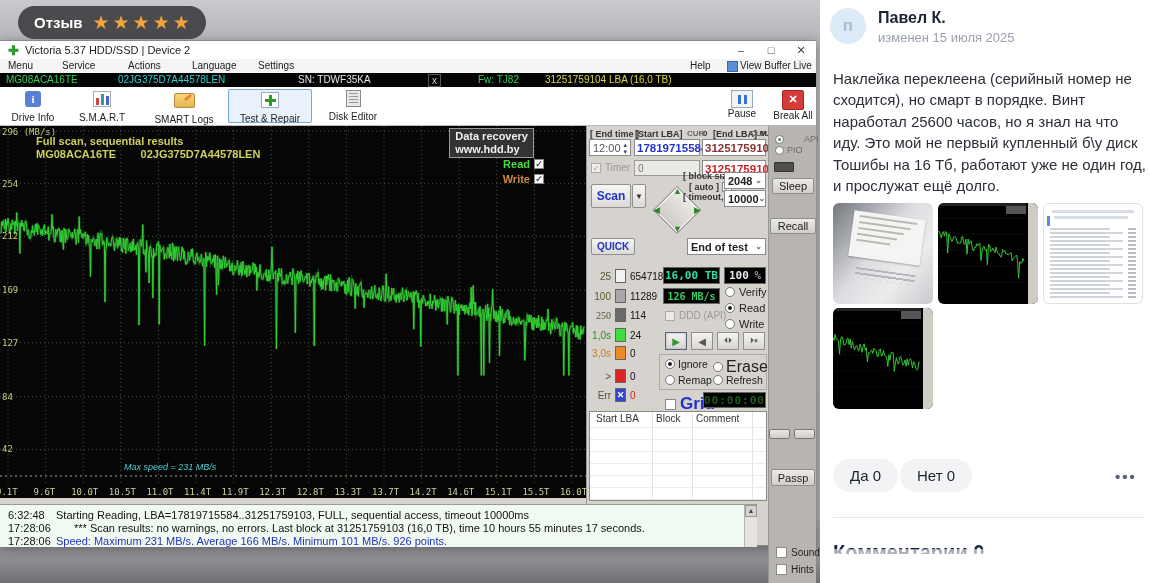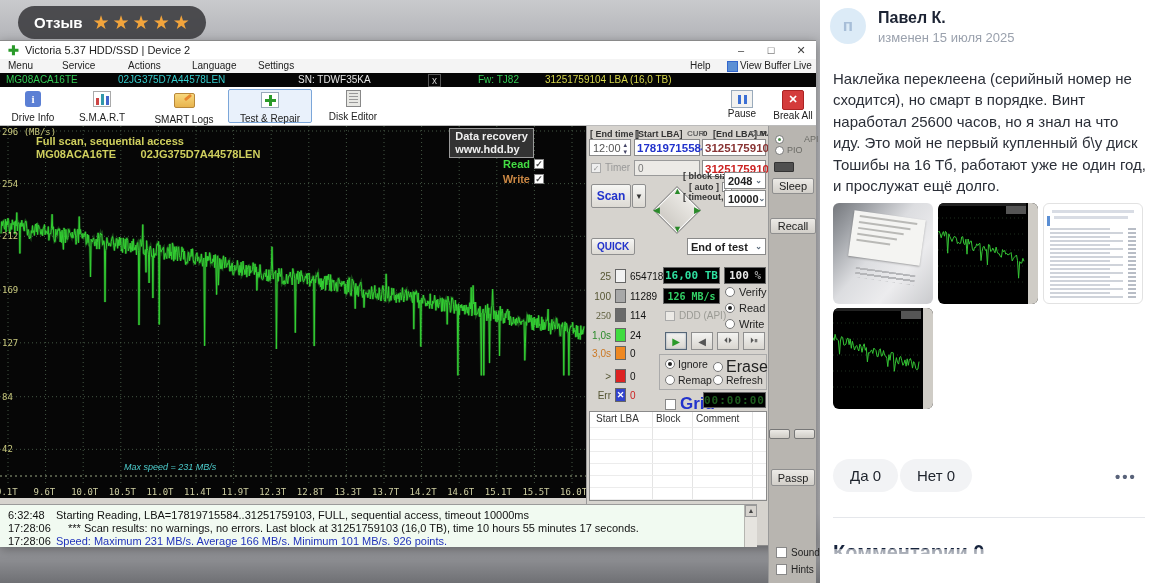--- a/index.html
+++ b/index.html
@@ -180,21 +180,21 @@
             <line x1="421.6" x2="421.6" y1="0" y2="360" stroke="#445744" stroke-dasharray="1,3"></line>
             <line x1="459.20000000000005" x2="459.20000000000005" y1="0" y2="360" stroke="#445744" stroke-dasharray="1,3"></line>
             <line x1="496.8" x2="496.8" y1="0" y2="360" stroke="#445744" stroke-dasharray="1,3"></line>
             <line x1="534.4" x2="534.4" y1="0" y2="360" stroke="#445744" stroke-dasharray="1,3"></line>
             <line x1="572" x2="572" y1="0" y2="360" stroke="#445744" stroke-dasharray="1,3"></line>
             <line x1="0" x2="586" y1="350" y2="350" stroke="#9aa882" stroke-dasharray="2,3"></line>
             <polyline points="1.0,107.6 1.6,95.6 2.3,99.8 2.9,95.3 3.5,94.8 4.2,101.9 4.8,103.3 5.4,93.2 6.0,106.0 6.7,95.5 7.3,99.2 7.9,92.1 8.6,94.6 9.2,103.0 9.8,107.9 10.5,102.0 11.1,97.3 11.7,103.5 12.3,93.8 13.0,98.9 13.6,98.1 14.2,95.7 14.9,108.3 15.5,94.8 16.1,100.1 16.8,86.5 17.4,105.0 18.0,97.7 18.6,96.6 19.3,98.2 19.9,127.5 20.5,96.8 21.2,100.6 21.8,94.2 22.4,100.3 23.1,97.3 23.7,103.1 24.3,105.1 25.0,97.1 25.6,94.9 26.2,95.7 26.8,102.3 27.5,109.3 28.1,103.5 28.7,105.2 29.4,112.9 30.0,111.2 30.6,112.2 31.3,104.6 31.9,107.2 32.5,99.5 33.1,106.5 33.8,104.6 34.4,109.5 35.0,100.5 35.7,98.0 36.3,105.9 36.9,97.3 37.6,108.6 38.2,99.1 38.8,100.0 39.4,102.6 40.1,103.4 40.7,108.2 41.3,108.5 42.0,103.3 42.6,109.8 43.2,102.8 43.9,101.0 44.5,98.5 45.1,108.8 45.7,104.8 46.4,105.4 47.0,107.5 47.6,107.9 48.3,100.5 48.9,114.4 49.5,109.4 50.2,107.0 50.8,107.7 51.4,102.5 52.1,88.2 52.7,103.4 53.3,100.7 53.9,112.2 54.6,115.9 55.2,115.5 55.8,103.2 56.5,108.4 57.1,109.5 57.7,103.7 58.4,102.7 59.0,104.8 59.6,102.7 60.2,115.9 60.9,105.5 61.5,116.5 62.1,104.1 62.8,114.9 63.4,123.5 64.0,101.9 64.7,105.7 65.3,116.9 65.9,103.4 66.5,111.8 67.2,113.6 67.8,112.4 68.4,103.4 69.1,103.5 69.7,106.7 70.3,107.2 71.0,110.2 71.6,111.5 72.2,106.1 72.9,112.2 73.5,109.5 74.1,108.3 74.7,102.8 75.4,107.2 76.0,118.4 76.6,115.6 77.3,104.7 77.9,103.2 78.5,116.8 79.2,90.5 79.8,108.3 80.4,103.5 81.0,107.9 81.7,109.1 82.3,112.3 82.9,107.4 83.6,111.3 84.2,109.9 84.8,107.4 85.5,105.8 86.1,118.4 86.7,117.6 87.3,108.2 88.0,116.7 88.6,109.3 89.2,119.8 89.9,120.2 90.5,151.0 91.1,113.2 91.8,115.5 92.4,116.0 93.0,113.1 93.6,111.9 94.3,115.8 94.9,120.1 95.5,117.2 96.2,113.0 96.8,123.1 97.4,116.2 98.1,106.8 98.7,112.6 99.3,123.1 100.0,108.9 100.6,106.9 101.2,109.1 101.8,108.0 102.5,118.9 103.1,118.7 103.7,114.7 104.4,116.9 105.0,176.1 105.6,124.5 106.3,122.2 106.9,111.5 107.5,116.8 108.1,116.5 108.8,120.0 109.4,117.4 110.0,117.5 110.7,120.3 111.3,115.4 111.9,112.2 112.6,110.6 113.2,113.9 113.8,119.6 114.4,124.5 115.1,117.3 115.7,120.3 116.3,112.8 117.0,112.6 117.6,122.3 118.2,113.7 118.9,119.8 119.5,111.0 120.1,119.1 120.8,111.9 121.4,125.1 122.0,123.0 122.6,126.6 123.3,111.9 123.9,120.4 124.5,123.0 125.2,113.1 125.8,127.6 126.4,112.5 127.1,112.3 127.7,114.4 128.3,124.9 128.9,122.8 129.6,122.1 130.2,117.1 130.8,126.2 131.5,123.0 132.1,115.0 132.7,125.1 133.4,112.8 134.0,124.1 134.6,121.6 135.2,124.1 135.9,119.0 136.5,128.8 137.1,117.8 137.8,116.5 138.4,124.4 139.0,199.1 139.7,126.8 140.3,114.2 140.9,113.5 141.6,120.4 142.2,116.6 142.8,98.5 143.4,127.1 144.1,128.3 144.7,128.6 145.3,123.5 146.0,146.4 146.6,114.6 147.2,122.5 147.9,124.6 148.5,128.8 149.1,157.0 149.7,121.7 150.4,120.0 151.0,123.9 151.6,130.5 152.3,129.8 152.9,172.1 153.5,122.4 154.2,131.6 154.8,127.6 155.4,127.6 156.0,129.5 156.7,119.1 157.3,117.5 157.9,119.5 158.6,115.4 159.2,198.6 159.8,118.8 160.5,124.5 161.1,126.2 161.7,123.9 162.3,123.8 163.0,121.9 163.6,121.2 164.2,133.5 164.9,127.6 165.5,127.5 166.1,131.0 166.8,132.6 167.4,122.4 168.0,121.4 168.7,125.1 169.3,132.2 169.9,117.9 170.5,129.8 171.2,125.9 171.8,133.5 172.4,116.9 173.1,119.4 173.7,135.2 174.3,120.7 175.0,133.5 175.6,123.8 176.2,120.5 176.8,126.3 177.5,134.9 178.1,121.1 178.7,121.2 179.4,129.8 180.0,131.3 180.6,134.8 181.3,131.3 181.9,120.8 182.5,125.9 183.1,122.6 183.8,133.4 184.4,125.0 185.0,132.9 185.7,138.6 186.3,135.8 186.9,137.5 187.6,136.7 188.2,126.3 188.8,126.8 189.5,134.8 190.1,130.3 190.7,130.3 191.3,123.1 192.0,130.4 192.6,122.7 193.2,133.6 193.9,136.8 194.5,135.7 195.1,138.4 195.8,130.5 196.4,128.2 197.0,126.7 197.6,135.2 198.3,131.2 198.9,131.4 199.5,137.1 200.2,136.2 200.8,132.8 201.4,127.9 202.1,136.3 202.7,140.3 203.3,133.4 203.9,132.0 204.6,219.8 205.2,137.8 205.8,126.1 206.5,140.6 207.1,130.1 207.7,135.0 208.4,130.6 209.0,134.3 209.6,126.6 210.2,129.0 210.9,137.5 211.5,136.2 212.1,137.2 212.8,132.8 213.4,135.7 214.0,129.0 214.7,141.7 215.3,128.5 215.9,139.8 216.6,168.6 217.2,130.3 217.8,130.2 218.4,159.2 219.1,141.2 219.7,132.4 220.3,142.7 221.0,133.5 221.6,142.6 222.2,143.1 222.9,133.6 223.5,129.8 224.1,135.9 224.7,142.1 225.4,131.2 226.0,137.6 226.6,141.3 227.3,137.4 227.9,138.6 228.5,135.1 229.2,134.2 229.8,145.3 230.4,139.8 231.0,145.2 231.7,138.0 232.3,137.0 232.9,148.6 233.6,148.8 234.2,145.5 234.8,139.3 235.5,144.4 236.1,143.7 236.7,142.6 237.4,134.4 238.0,139.5 238.6,146.3 239.2,149.2 239.9,139.4 240.5,146.5 241.1,136.2 241.8,149.7 242.4,148.7 243.0,135.0 243.7,143.3 244.3,143.5 244.9,148.6 245.5,146.9 246.2,139.1 246.8,151.2 247.4,143.3 248.1,139.9 248.7,139.6 249.3,149.9 250.0,139.8 250.6,147.2 251.2,144.9 251.8,145.4 252.5,143.7 253.1,136.6 253.7,140.4 254.4,148.6 255.0,137.8 255.6,146.2 256.3,140.9 256.9,164.5 257.5,147.5 258.2,145.9 258.8,151.4 259.4,150.8 260.0,138.5 260.7,146.9 261.3,149.4 261.9,153.1 262.6,153.6 263.2,152.9 263.8,148.3 264.5,146.9 265.1,147.5 265.7,150.7 266.3,143.4 267.0,155.0 267.6,149.9 268.2,155.4 268.9,143.7 269.5,153.8 270.1,154.7 270.8,148.4 271.4,140.4 272.0,120.7 272.6,143.8 273.3,153.1 273.9,147.8 274.5,146.6 275.2,147.1 275.8,144.5 276.4,223.0 277.1,157.5 277.7,147.0 278.3,155.3 278.9,142.3 279.6,148.4 280.2,150.6 280.8,147.8 281.5,142.5 282.1,157.6 282.7,156.7 283.4,154.8 284.0,158.5 284.6,154.6 285.3,157.8 285.9,156.5 286.5,148.1 287.1,154.5 287.8,157.6 288.4,150.2 289.0,150.5 289.7,148.8 290.3,146.0 290.9,151.4 291.6,151.9 292.2,158.9 292.8,142.5 293.4,146.1 294.1,148.3 294.7,152.7 295.3,206.7 296.0,153.8 296.6,147.7 297.2,153.5 297.9,144.9 298.5,157.8 299.1,155.6 299.7,146.0 300.4,155.6 301.0,144.5 301.6,149.8 302.3,149.2 302.9,154.5 303.5,155.8 304.2,154.1 304.8,152.4 305.4,150.1 306.1,152.4 306.7,147.7 307.3,158.2 307.9,147.4 308.6,148.9 309.2,147.1 309.8,160.4 310.5,154.9 311.1,157.1 311.7,153.3 312.4,154.4 313.0,150.3 313.6,150.5 314.2,220.1 314.9,153.2 315.5,156.9 316.1,149.5 316.8,150.8 317.4,147.6 318.0,146.4 318.7,157.3 319.3,158.4 319.9,152.5 320.5,161.0 321.2,152.5 321.8,163.8 322.4,154.9 323.1,162.9 323.7,153.3 324.3,153.0 325.0,150.1 325.6,164.4 326.2,149.9 326.8,158.8 327.5,149.8 328.1,153.8 328.7,148.2 329.4,156.4 330.0,164.6 330.6,148.6 331.3,165.3 331.9,153.7 332.5,154.6 333.2,156.4 333.8,154.2 334.4,164.7 335.0,162.5 335.7,157.1 336.3,156.3 336.9,165.2 337.6,164.9 338.2,152.6 338.8,152.4 339.5,155.7 340.1,158.0 340.7,157.1 341.3,160.4 342.0,155.4 342.6,158.7 343.2,158.2 343.9,155.1 344.5,160.4 345.1,167.7 345.8,157.8 346.4,168.2 347.0,167.1 347.6,153.9 348.3,166.1 348.9,151.8 349.5,152.0 350.2,166.7 350.8,169.5 351.4,169.5 352.1,153.0 352.7,154.2 353.3,155.2 354.0,159.7 354.6,163.9 355.2,182.7 355.8,157.4 356.5,167.0 357.1,168.9 357.7,160.4 358.4,170.5 359.0,160.2 359.6,159.9 360.3,157.3 360.9,156.1 361.5,161.7 362.1,169.3 362.8,171.6 363.4,163.7 364.0,181.6 364.7,169.0 365.3,167.9 365.9,166.4 366.6,168.2 367.2,167.1 367.8,171.7 368.4,168.7 369.1,164.3 369.7,164.2 370.3,173.0 371.0,168.2 371.6,160.5 372.2,167.8 372.9,173.2 373.5,166.7 374.1,166.7 374.8,159.4 375.4,169.4 376.0,171.5 376.6,172.3 377.3,167.5 377.9,172.0 378.5,173.7 379.2,161.7 379.8,169.0 380.4,173.2 381.1,175.0 381.7,168.7 382.3,163.2 382.9,159.5 383.6,164.2 384.2,173.5 384.8,175.0 385.5,175.1 386.1,147.8 386.7,163.4 387.4,172.3 388.0,171.2 388.6,160.6 389.2,175.2 389.9,174.6 390.5,169.9 391.1,174.4 391.8,161.9 392.4,168.6 393.0,168.7 393.7,162.4 394.3,172.3 394.9,174.1 395.5,169.1 396.2,176.7 396.8,168.3 397.4,169.1 398.1,173.0 398.7,167.6 399.3,176.3 400.0,167.0 400.6,166.9 401.2,174.2 401.9,168.4 402.5,161.7 403.1,169.5 403.7,176.0 404.4,172.4 405.0,167.3 405.6,164.5 406.3,163.5 406.9,174.4 407.5,172.1 408.2,165.5 408.8,167.4 409.4,170.0 410.0,171.2 410.7,166.1 411.3,168.4 411.9,173.9 412.6,176.8 413.2,165.5 413.8,203.2 414.5,167.0 415.1,166.0 415.7,168.5 416.3,164.8 417.0,168.7 417.6,176.3 418.2,166.9 418.9,182.2 419.5,175.4 420.1,174.1 420.8,220.6 421.4,173.2 422.0,172.2 422.7,177.4 423.3,169.1 423.9,172.5 424.5,172.7 425.2,175.2 425.8,180.2 426.4,177.0 427.1,179.8 427.7,174.8 428.3,177.9 429.0,175.4 429.6,182.5 430.2,167.7 430.8,179.0 431.5,178.5 432.1,182.8 432.7,174.9 433.4,177.4 434.0,176.0 434.6,169.2 435.3,174.4 435.9,184.4 436.5,174.0 437.1,180.7 437.8,173.2 438.4,182.1 439.0,178.7 439.7,176.5 440.3,172.4 440.9,173.4 441.6,185.5 442.2,171.8 442.8,185.3 443.4,173.4 444.1,173.8 444.7,185.3 445.3,175.9 446.0,173.6 446.6,176.3 447.2,198.4 447.9,170.3 448.5,174.5 449.1,176.1 449.8,179.5 450.4,186.4 451.0,183.9 451.6,171.7 452.3,171.9 452.9,174.1 453.5,178.8 454.2,187.5 454.8,182.8 455.4,174.2 456.1,184.7 456.7,178.5 457.3,180.5 457.9,249.4 458.6,177.7 459.2,189.2 459.8,182.3 460.5,179.0 461.1,182.0 461.7,178.5 462.4,184.8 463.0,180.2 463.6,185.0 464.2,179.0 464.9,188.3 465.5,185.1 466.1,178.9 466.8,184.6 467.4,187.2 468.0,181.1 468.7,189.3 469.3,180.7 469.9,176.6 470.6,182.9 471.2,161.4 471.8,189.9 472.4,187.2 473.1,159.4 473.7,178.0 474.3,176.1 475.0,189.1 475.6,176.1 476.2,189.2 476.9,187.8 477.5,187.9 478.1,185.1 478.7,182.6 479.4,190.7 480.0,180.3 480.6,191.6 481.3,249.4 481.9,186.9 482.5,186.6 483.2,182.9 483.8,249.4 484.4,187.5 485.0,186.9 485.7,179.4 486.3,188.0 486.9,194.8 487.6,177.9 488.2,192.3 488.8,181.8 489.5,237.1 490.1,187.8 490.7,194.7 491.4,181.9 492.0,179.6 492.6,163.1 493.2,179.6 493.9,193.1 494.5,184.9 495.1,185.0 495.8,195.4 496.4,185.6 497.0,196.0 497.7,188.8 498.3,194.2 498.9,184.6 499.5,229.9 500.2,180.2 500.8,194.7 501.4,187.9 502.1,183.0 502.7,187.1 503.3,197.4 504.0,192.0 504.6,196.8 505.2,187.4 505.8,192.1 506.5,185.5 507.1,185.4 507.7,183.2 508.4,193.9 509.0,184.9 509.6,199.0 510.3,190.4 510.9,192.3 511.5,199.6 512.1,196.6 512.8,198.2 513.4,191.0 514.0,196.8 514.7,197.2 515.3,193.1 515.9,199.3 516.6,191.9 517.2,196.0 517.8,197.3 518.5,191.2 519.1,191.6 519.7,196.6 520.3,195.5 521.0,198.6 521.6,195.2 522.2,195.8 522.9,194.5 523.5,194.0 524.1,196.3 524.8,234.4 525.4,217.8 526.0,195.7 526.6,199.5 527.3,188.6 527.9,189.4 528.5,196.4 529.2,188.6 529.8,196.2 530.4,194.8 531.1,189.1 531.7,200.2 532.3,203.9 532.9,191.9 533.6,204.3 534.2,191.0 534.8,199.2 535.5,194.2 536.1,192.7 536.7,201.8 537.4,192.3 538.0,201.7 538.6,189.4 539.3,199.8 539.9,197.9 540.5,203.2 541.1,204.7 541.8,190.8 542.4,203.8 543.0,193.6 543.7,203.9 544.3,196.2 544.9,203.5 545.6,200.1 546.2,193.7 546.8,194.5 547.4,194.5 548.1,183.1 548.7,205.0 549.3,197.5 550.0,197.2 550.6,208.3 551.2,202.1 551.9,193.4 552.5,203.7 553.1,197.6 553.7,195.6 554.4,198.8 555.0,203.1 555.6,202.1 556.3,192.2 556.9,192.6 557.5,202.8 558.2,200.3 558.8,197.6 559.4,199.9 560.0,209.7 560.7,209.7 561.3,198.7 561.9,200.6 562.6,196.6 563.2,203.8 563.8,249.4 564.5,199.5 565.1,195.8 565.7,205.1 566.4,197.2 567.0,199.4 567.6,206.0 568.2,205.9 568.9,249.4 569.5,204.0 570.1,202.1 570.8,199.9 571.4,200.2 572.0,200.2 572.7,196.3 573.3,207.4 573.9,202.0 574.5,205.6 575.2,204.3 575.8,211.2 576.4,199.2 577.1,210.6 577.7,199.9 578.3,213.2 579.0,207.0 579.6,209.3 580.2,213.6 580.8,199.6 581.5,208.6 582.1,203.7 582.7,208.2 583.4,204.2 584.0,200.3" fill="none" stroke="rgba(70,220,70,0.28)" stroke-width="2.6"></polyline>
             <polyline points="1.0,107.6 1.6,95.6 2.3,99.8 2.9,95.3 3.5,94.8 4.2,101.9 4.8,103.3 5.4,93.2 6.0,106.0 6.7,95.5 7.3,99.2 7.9,92.1 8.6,94.6 9.2,103.0 9.8,107.9 10.5,102.0 11.1,97.3 11.7,103.5 12.3,93.8 13.0,98.9 13.6,98.1 14.2,95.7 14.9,108.3 15.5,94.8 16.1,100.1 16.8,86.5 17.4,105.0 18.0,97.7 18.6,96.6 19.3,98.2 19.9,127.5 20.5,96.8 21.2,100.6 21.8,94.2 22.4,100.3 23.1,97.3 23.7,103.1 24.3,105.1 25.0,97.1 25.6,94.9 26.2,95.7 26.8,102.3 27.5,109.3 28.1,103.5 28.7,105.2 29.4,112.9 30.0,111.2 30.6,112.2 31.3,104.6 31.9,107.2 32.5,99.5 33.1,106.5 33.8,104.6 34.4,109.5 35.0,100.5 35.7,98.0 36.3,105.9 36.9,97.3 37.6,108.6 38.2,99.1 38.8,100.0 39.4,102.6 40.1,103.4 40.7,108.2 41.3,108.5 42.0,103.3 42.6,109.8 43.2,102.8 43.9,101.0 44.5,98.5 45.1,108.8 45.7,104.8 46.4,105.4 47.0,107.5 47.6,107.9 48.3,100.5 48.9,114.4 49.5,109.4 50.2,107.0 50.8,107.7 51.4,102.5 52.1,88.2 52.7,103.4 53.3,100.7 53.9,112.2 54.6,115.9 55.2,115.5 55.8,103.2 56.5,108.4 57.1,109.5 57.7,103.7 58.4,102.7 59.0,104.8 59.6,102.7 60.2,115.9 60.9,105.5 61.5,116.5 62.1,104.1 62.8,114.9 63.4,123.5 64.0,101.9 64.7,105.7 65.3,116.9 65.9,103.4 66.5,111.8 67.2,113.6 67.8,112.4 68.4,103.4 69.1,103.5 69.7,106.7 70.3,107.2 71.0,110.2 71.6,111.5 72.2,106.1 72.9,112.2 73.5,109.5 74.1,108.3 74.7,102.8 75.4,107.2 76.0,118.4 76.6,115.6 77.3,104.7 77.9,103.2 78.5,116.8 79.2,90.5 79.8,108.3 80.4,103.5 81.0,107.9 81.7,109.1 82.3,112.3 82.9,107.4 83.6,111.3 84.2,109.9 84.8,107.4 85.5,105.8 86.1,118.4 86.7,117.6 87.3,108.2 88.0,116.7 88.6,109.3 89.2,119.8 89.9,120.2 90.5,151.0 91.1,113.2 91.8,115.5 92.4,116.0 93.0,113.1 93.6,111.9 94.3,115.8 94.9,120.1 95.5,117.2 96.2,113.0 96.8,123.1 97.4,116.2 98.1,106.8 98.7,112.6 99.3,123.1 100.0,108.9 100.6,106.9 101.2,109.1 101.8,108.0 102.5,118.9 103.1,118.7 103.7,114.7 104.4,116.9 105.0,176.1 105.6,124.5 106.3,122.2 106.9,111.5 107.5,116.8 108.1,116.5 108.8,120.0 109.4,117.4 110.0,117.5 110.7,120.3 111.3,115.4 111.9,112.2 112.6,110.6 113.2,113.9 113.8,119.6 114.4,124.5 115.1,117.3 115.7,120.3 116.3,112.8 117.0,112.6 117.6,122.3 118.2,113.7 118.9,119.8 119.5,111.0 120.1,119.1 120.8,111.9 121.4,125.1 122.0,123.0 122.6,126.6 123.3,111.9 123.9,120.4 124.5,123.0 125.2,113.1 125.8,127.6 126.4,112.5 127.1,112.3 127.7,114.4 128.3,124.9 128.9,122.8 129.6,122.1 130.2,117.1 130.8,126.2 131.5,123.0 132.1,115.0 132.7,125.1 133.4,112.8 134.0,124.1 134.6,121.6 135.2,124.1 135.9,119.0 136.5,128.8 137.1,117.8 137.8,116.5 138.4,124.4 139.0,199.1 139.7,126.8 140.3,114.2 140.9,113.5 141.6,120.4 142.2,116.6 142.8,98.5 143.4,127.1 144.1,128.3 144.7,128.6 145.3,123.5 146.0,146.4 146.6,114.6 147.2,122.5 147.9,124.6 148.5,128.8 149.1,157.0 149.7,121.7 150.4,120.0 151.0,123.9 151.6,130.5 152.3,129.8 152.9,172.1 153.5,122.4 154.2,131.6 154.8,127.6 155.4,127.6 156.0,129.5 156.7,119.1 157.3,117.5 157.9,119.5 158.6,115.4 159.2,198.6 159.8,118.8 160.5,124.5 161.1,126.2 161.7,123.9 162.3,123.8 163.0,121.9 163.6,121.2 164.2,133.5 164.9,127.6 165.5,127.5 166.1,131.0 166.8,132.6 167.4,122.4 168.0,121.4 168.7,125.1 169.3,132.2 169.9,117.9 170.5,129.8 171.2,125.9 171.8,133.5 172.4,116.9 173.1,119.4 173.7,135.2 174.3,120.7 175.0,133.5 175.6,123.8 176.2,120.5 176.8,126.3 177.5,134.9 178.1,121.1 178.7,121.2 179.4,129.8 180.0,131.3 180.6,134.8 181.3,131.3 181.9,120.8 182.5,125.9 183.1,122.6 183.8,133.4 184.4,125.0 185.0,132.9 185.7,138.6 186.3,135.8 186.9,137.5 187.6,136.7 188.2,126.3 188.8,126.8 189.5,134.8 190.1,130.3 190.7,130.3 191.3,123.1 192.0,130.4 192.6,122.7 193.2,133.6 193.9,136.8 194.5,135.7 195.1,138.4 195.8,130.5 196.4,128.2 197.0,126.7 197.6,135.2 198.3,131.2 198.9,131.4 199.5,137.1 200.2,136.2 200.8,132.8 201.4,127.9 202.1,136.3 202.7,140.3 203.3,133.4 203.9,132.0 204.6,219.8 205.2,137.8 205.8,126.1 206.5,140.6 207.1,130.1 207.7,135.0 208.4,130.6 209.0,134.3 209.6,126.6 210.2,129.0 210.9,137.5 211.5,136.2 212.1,137.2 212.8,132.8 213.4,135.7 214.0,129.0 214.7,141.7 215.3,128.5 215.9,139.8 216.6,168.6 217.2,130.3 217.8,130.2 218.4,159.2 219.1,141.2 219.7,132.4 220.3,142.7 221.0,133.5 221.6,142.6 222.2,143.1 222.9,133.6 223.5,129.8 224.1,135.9 224.7,142.1 225.4,131.2 226.0,137.6 226.6,141.3 227.3,137.4 227.9,138.6 228.5,135.1 229.2,134.2 229.8,145.3 230.4,139.8 231.0,145.2 231.7,138.0 232.3,137.0 232.9,148.6 233.6,148.8 234.2,145.5 234.8,139.3 235.5,144.4 236.1,143.7 236.7,142.6 237.4,134.4 238.0,139.5 238.6,146.3 239.2,149.2 239.9,139.4 240.5,146.5 241.1,136.2 241.8,149.7 242.4,148.7 243.0,135.0 243.7,143.3 244.3,143.5 244.9,148.6 245.5,146.9 246.2,139.1 246.8,151.2 247.4,143.3 248.1,139.9 248.7,139.6 249.3,149.9 250.0,139.8 250.6,147.2 251.2,144.9 251.8,145.4 252.5,143.7 253.1,136.6 253.7,140.4 254.4,148.6 255.0,137.8 255.6,146.2 256.3,140.9 256.9,164.5 257.5,147.5 258.2,145.9 258.8,151.4 259.4,150.8 260.0,138.5 260.7,146.9 261.3,149.4 261.9,153.1 262.6,153.6 263.2,152.9 263.8,148.3 264.5,146.9 265.1,147.5 265.7,150.7 266.3,143.4 267.0,155.0 267.6,149.9 268.2,155.4 268.9,143.7 269.5,153.8 270.1,154.7 270.8,148.4 271.4,140.4 272.0,120.7 272.6,143.8 273.3,153.1 273.9,147.8 274.5,146.6 275.2,147.1 275.8,144.5 276.4,223.0 277.1,157.5 277.7,147.0 278.3,155.3 278.9,142.3 279.6,148.4 280.2,150.6 280.8,147.8 281.5,142.5 282.1,157.6 282.7,156.7 283.4,154.8 284.0,158.5 284.6,154.6 285.3,157.8 285.9,156.5 286.5,148.1 287.1,154.5 287.8,157.6 288.4,150.2 289.0,150.5 289.7,148.8 290.3,146.0 290.9,151.4 291.6,151.9 292.2,158.9 292.8,142.5 293.4,146.1 294.1,148.3 294.7,152.7 295.3,206.7 296.0,153.8 296.6,147.7 297.2,153.5 297.9,144.9 298.5,157.8 299.1,155.6 299.7,146.0 300.4,155.6 301.0,144.5 301.6,149.8 302.3,149.2 302.9,154.5 303.5,155.8 304.2,154.1 304.8,152.4 305.4,150.1 306.1,152.4 306.7,147.7 307.3,158.2 307.9,147.4 308.6,148.9 309.2,147.1 309.8,160.4 310.5,154.9 311.1,157.1 311.7,153.3 312.4,154.4 313.0,150.3 313.6,150.5 314.2,220.1 314.9,153.2 315.5,156.9 316.1,149.5 316.8,150.8 317.4,147.6 318.0,146.4 318.7,157.3 319.3,158.4 319.9,152.5 320.5,161.0 321.2,152.5 321.8,163.8 322.4,154.9 323.1,162.9 323.7,153.3 324.3,153.0 325.0,150.1 325.6,164.4 326.2,149.9 326.8,158.8 327.5,149.8 328.1,153.8 328.7,148.2 329.4,156.4 330.0,164.6 330.6,148.6 331.3,165.3 331.9,153.7 332.5,154.6 333.2,156.4 333.8,154.2 334.4,164.7 335.0,162.5 335.7,157.1 336.3,156.3 336.9,165.2 337.6,164.9 338.2,152.6 338.8,152.4 339.5,155.7 340.1,158.0 340.7,157.1 341.3,160.4 342.0,155.4 342.6,158.7 343.2,158.2 343.9,155.1 344.5,160.4 345.1,167.7 345.8,157.8 346.4,168.2 347.0,167.1 347.6,153.9 348.3,166.1 348.9,151.8 349.5,152.0 350.2,166.7 350.8,169.5 351.4,169.5 352.1,153.0 352.7,154.2 353.3,155.2 354.0,159.7 354.6,163.9 355.2,182.7 355.8,157.4 356.5,167.0 357.1,168.9 357.7,160.4 358.4,170.5 359.0,160.2 359.6,159.9 360.3,157.3 360.9,156.1 361.5,161.7 362.1,169.3 362.8,171.6 363.4,163.7 364.0,181.6 364.7,169.0 365.3,167.9 365.9,166.4 366.6,168.2 367.2,167.1 367.8,171.7 368.4,168.7 369.1,164.3 369.7,164.2 370.3,173.0 371.0,168.2 371.6,160.5 372.2,167.8 372.9,173.2 373.5,166.7 374.1,166.7 374.8,159.4 375.4,169.4 376.0,171.5 376.6,172.3 377.3,167.5 377.9,172.0 378.5,173.7 379.2,161.7 379.8,169.0 380.4,173.2 381.1,175.0 381.7,168.7 382.3,163.2 382.9,159.5 383.6,164.2 384.2,173.5 384.8,175.0 385.5,175.1 386.1,147.8 386.7,163.4 387.4,172.3 388.0,171.2 388.6,160.6 389.2,175.2 389.9,174.6 390.5,169.9 391.1,174.4 391.8,161.9 392.4,168.6 393.0,168.7 393.7,162.4 394.3,172.3 394.9,174.1 395.5,169.1 396.2,176.7 396.8,168.3 397.4,169.1 398.1,173.0 398.7,167.6 399.3,176.3 400.0,167.0 400.6,166.9 401.2,174.2 401.9,168.4 402.5,161.7 403.1,169.5 403.7,176.0 404.4,172.4 405.0,167.3 405.6,164.5 406.3,163.5 406.9,174.4 407.5,172.1 408.2,165.5 408.8,167.4 409.4,170.0 410.0,171.2 410.7,166.1 411.3,168.4 411.9,173.9 412.6,176.8 413.2,165.5 413.8,203.2 414.5,167.0 415.1,166.0 415.7,168.5 416.3,164.8 417.0,168.7 417.6,176.3 418.2,166.9 418.9,182.2 419.5,175.4 420.1,174.1 420.8,220.6 421.4,173.2 422.0,172.2 422.7,177.4 423.3,169.1 423.9,172.5 424.5,172.7 425.2,175.2 425.8,180.2 426.4,177.0 427.1,179.8 427.7,174.8 428.3,177.9 429.0,175.4 429.6,182.5 430.2,167.7 430.8,179.0 431.5,178.5 432.1,182.8 432.7,174.9 433.4,177.4 434.0,176.0 434.6,169.2 435.3,174.4 435.9,184.4 436.5,174.0 437.1,180.7 437.8,173.2 438.4,182.1 439.0,178.7 439.7,176.5 440.3,172.4 440.9,173.4 441.6,185.5 442.2,171.8 442.8,185.3 443.4,173.4 444.1,173.8 444.7,185.3 445.3,175.9 446.0,173.6 446.6,176.3 447.2,198.4 447.9,170.3 448.5,174.5 449.1,176.1 449.8,179.5 450.4,186.4 451.0,183.9 451.6,171.7 452.3,171.9 452.9,174.1 453.5,178.8 454.2,187.5 454.8,182.8 455.4,174.2 456.1,184.7 456.7,178.5 457.3,180.5 457.9,249.4 458.6,177.7 459.2,189.2 459.8,182.3 460.5,179.0 461.1,182.0 461.7,178.5 462.4,184.8 463.0,180.2 463.6,185.0 464.2,179.0 464.9,188.3 465.5,185.1 466.1,178.9 466.8,184.6 467.4,187.2 468.0,181.1 468.7,189.3 469.3,180.7 469.9,176.6 470.6,182.9 471.2,161.4 471.8,189.9 472.4,187.2 473.1,159.4 473.7,178.0 474.3,176.1 475.0,189.1 475.6,176.1 476.2,189.2 476.9,187.8 477.5,187.9 478.1,185.1 478.7,182.6 479.4,190.7 480.0,180.3 480.6,191.6 481.3,249.4 481.9,186.9 482.5,186.6 483.2,182.9 483.8,249.4 484.4,187.5 485.0,186.9 485.7,179.4 486.3,188.0 486.9,194.8 487.6,177.9 488.2,192.3 488.8,181.8 489.5,237.1 490.1,187.8 490.7,194.7 491.4,181.9 492.0,179.6 492.6,163.1 493.2,179.6 493.9,193.1 494.5,184.9 495.1,185.0 495.8,195.4 496.4,185.6 497.0,196.0 497.7,188.8 498.3,194.2 498.9,184.6 499.5,229.9 500.2,180.2 500.8,194.7 501.4,187.9 502.1,183.0 502.7,187.1 503.3,197.4 504.0,192.0 504.6,196.8 505.2,187.4 505.8,192.1 506.5,185.5 507.1,185.4 507.7,183.2 508.4,193.9 509.0,184.9 509.6,199.0 510.3,190.4 510.9,192.3 511.5,199.6 512.1,196.6 512.8,198.2 513.4,191.0 514.0,196.8 514.7,197.2 515.3,193.1 515.9,199.3 516.6,191.9 517.2,196.0 517.8,197.3 518.5,191.2 519.1,191.6 519.7,196.6 520.3,195.5 521.0,198.6 521.6,195.2 522.2,195.8 522.9,194.5 523.5,194.0 524.1,196.3 524.8,234.4 525.4,217.8 526.0,195.7 526.6,199.5 527.3,188.6 527.9,189.4 528.5,196.4 529.2,188.6 529.8,196.2 530.4,194.8 531.1,189.1 531.7,200.2 532.3,203.9 532.9,191.9 533.6,204.3 534.2,191.0 534.8,199.2 535.5,194.2 536.1,192.7 536.7,201.8 537.4,192.3 538.0,201.7 538.6,189.4 539.3,199.8 539.9,197.9 540.5,203.2 541.1,204.7 541.8,190.8 542.4,203.8 543.0,193.6 543.7,203.9 544.3,196.2 544.9,203.5 545.6,200.1 546.2,193.7 546.8,194.5 547.4,194.5 548.1,183.1 548.7,205.0 549.3,197.5 550.0,197.2 550.6,208.3 551.2,202.1 551.9,193.4 552.5,203.7 553.1,197.6 553.7,195.6 554.4,198.8 555.0,203.1 555.6,202.1 556.3,192.2 556.9,192.6 557.5,202.8 558.2,200.3 558.8,197.6 559.4,199.9 560.0,209.7 560.7,209.7 561.3,198.7 561.9,200.6 562.6,196.6 563.2,203.8 563.8,249.4 564.5,199.5 565.1,195.8 565.7,205.1 566.4,197.2 567.0,199.4 567.6,206.0 568.2,205.9 568.9,249.4 569.5,204.0 570.1,202.1 570.8,199.9 571.4,200.2 572.0,200.2 572.7,196.3 573.3,207.4 573.9,202.0 574.5,205.6 575.2,204.3 575.8,211.2 576.4,199.2 577.1,210.6 577.7,199.9 578.3,213.2 579.0,207.0 579.6,209.3 580.2,213.6 580.8,199.6 581.5,208.6 582.1,203.7 582.7,208.2 583.4,204.2 584.0,200.3" fill="none" stroke="#33d133" stroke-width="1"></polyline>
           </svg>
         <div class="glabel" style="left:2px;top:1px;">296 (MB/s)</div>
-        <div id="gtitle" style="left:36px;top:9px;">Full scan, sequential access</div>
+        <div id="gtitle" style="left:36px;top:9px;">Full scan, sequential results</div>
         <div id="gsub" style="left:36px;top:22px;">MG08ACA16TE        02JG375D7A44578LEN</div>
         <div id="wm">
           <div>Data recovery</div>
           <div>www.hdd.by</div>
         </div>
         <div class="rwrow" style="right:42px;top:32px;color:#44dd44;">
           <span>Read</span>
           <span class="cbox">✓</span>
         </div>
         <div class="rwrow" style="right:42px;top:47px;color:#cc8844;">
@@ -409,21 +409,21 @@
 
       <div class="abs" style="left:0;top:457px;width:586px;height:6px;background:#d6d3ce;"></div>
 
       <div id="log" class="abs">
         <div id="logsb">
             <div class="up">▲</div>
           </div>
       <div style="position: absolute; left: 8px; top: 4px; font-size: 11px; color: rgb(17, 17, 17);">6:32:48</div>
           <div style="position: absolute; left: 56px; top: 4px; font-size: 11px; white-space: nowrap; color: rgb(17, 17, 17);">Starting Reading, LBA=17819715584..31251759103, FULL, sequential access, timeout 10000ms</div>
           <div style="position: absolute; left: 8px; top: 17px; font-size: 11px; color: rgb(17, 17, 17);">17:28:06</div>
-          <div style="position: absolute; left: 68px; top: 17px; font-size: 11px; white-space: nowrap; color: rgb(17, 17, 17);">*** Scan results: no warnings, no errors. Last block at 31251759103 (16,0 TB), time 10 hours 55 minutes 17 seconds.</div>
+          <div style="position: absolute; left: 74px; top: 17px; font-size: 11px; white-space: nowrap; color: rgb(17, 17, 17);">*** Scan results: no warnings, no errors. Last block at 31251759103 (16,0 TB), time 10 hours 55 minutes 17 seconds.</div>
           <div style="position: absolute; left: 8px; top: 30px; font-size: 11px; color: rgb(17, 17, 17);">17:28:06</div>
           <div style="position: absolute; left: 56px; top: 30px; font-size: 11px; white-space: nowrap; color: rgb(34, 51, 187);">Speed: Maximum 231 MB/s. Average 166 MB/s. Minimum 101 MB/s. 926 points.</div>
         </div>
     </div>
 
     <div id="badge" class="abs">
       <span class="lbl">Отзыв</span>
       <span class="stars" id="stars">
           <span style="color: rgb(242, 164, 60);">★</span>
           <span style="color: rgb(242, 164, 60);">★</span>

